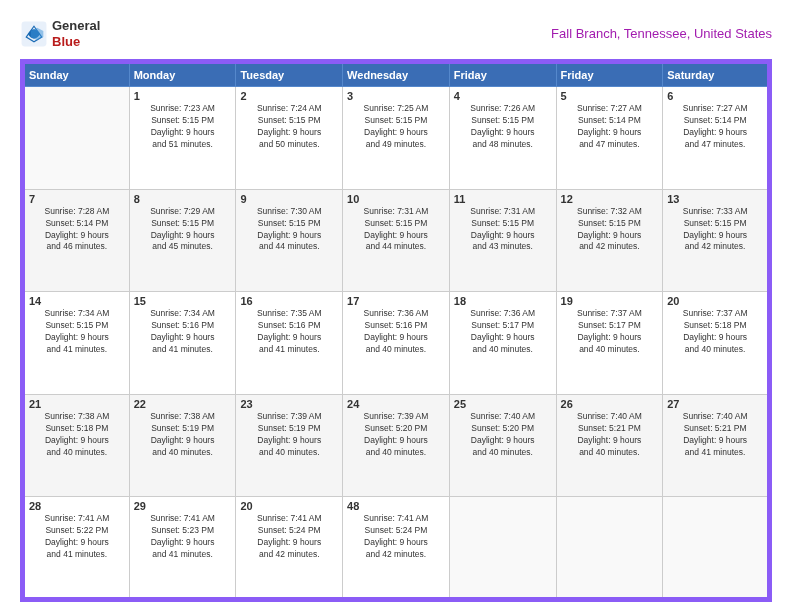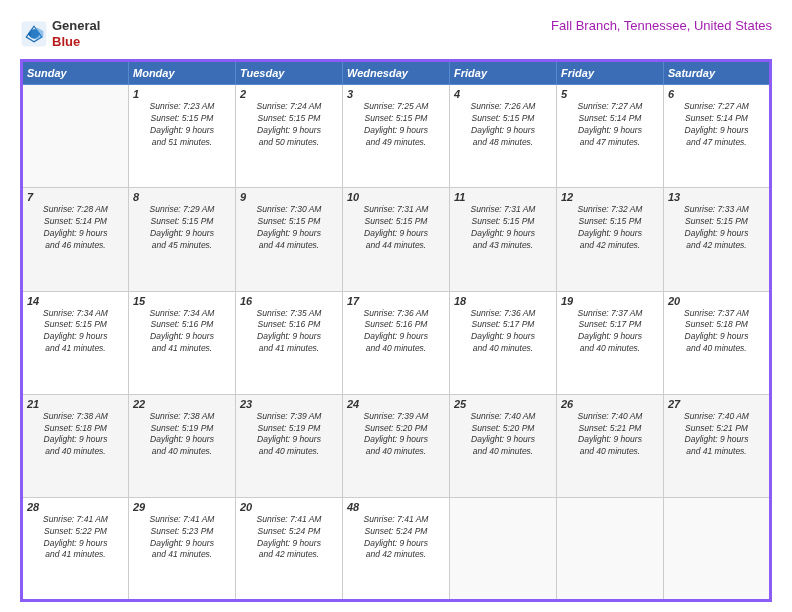--- a/index.html
+++ b/index.html
@@ -13,21 +13,21 @@
     .page {
       width: 792px;
       height: 612px;
       padding: 18px 20px 10px 20px;
       display: flex;
       flex-direction: column;
     }
     .header {
       display: flex;
       justify-content: space-between;
-      align-items: flex-start;
+      align-items: center;
       margin-bottom: 10px;
     }
     .logo {
       display: flex;
       align-items: center;
       gap: 4px;
     }
     .logo-text {
       font-size: 13px;
       font-weight: bold;
@@ -47,25 +47,24 @@
       font-weight: bold;
       color: #333;
       line-height: 1.1;
     }
     .subtitle {
       font-size: 13px;
       color: #a21caf;
     }
     .calendar {
       flex: 1;
-      border: 3px solid #8b5cf6;
+      border: 5px solid #8b5cf6;
       border-collapse: collapse;
       width: 100%;
       table-layout: fixed;
-      font-style: italic;
     }
     .calendar th {
       background-color: #3a6db5;
       color: #fff;
       font-size: 11px;
       font-weight: bold;
       padding: 5px 4px;
       text-align: left;
       border: 1px solid #5588cc;
     }

